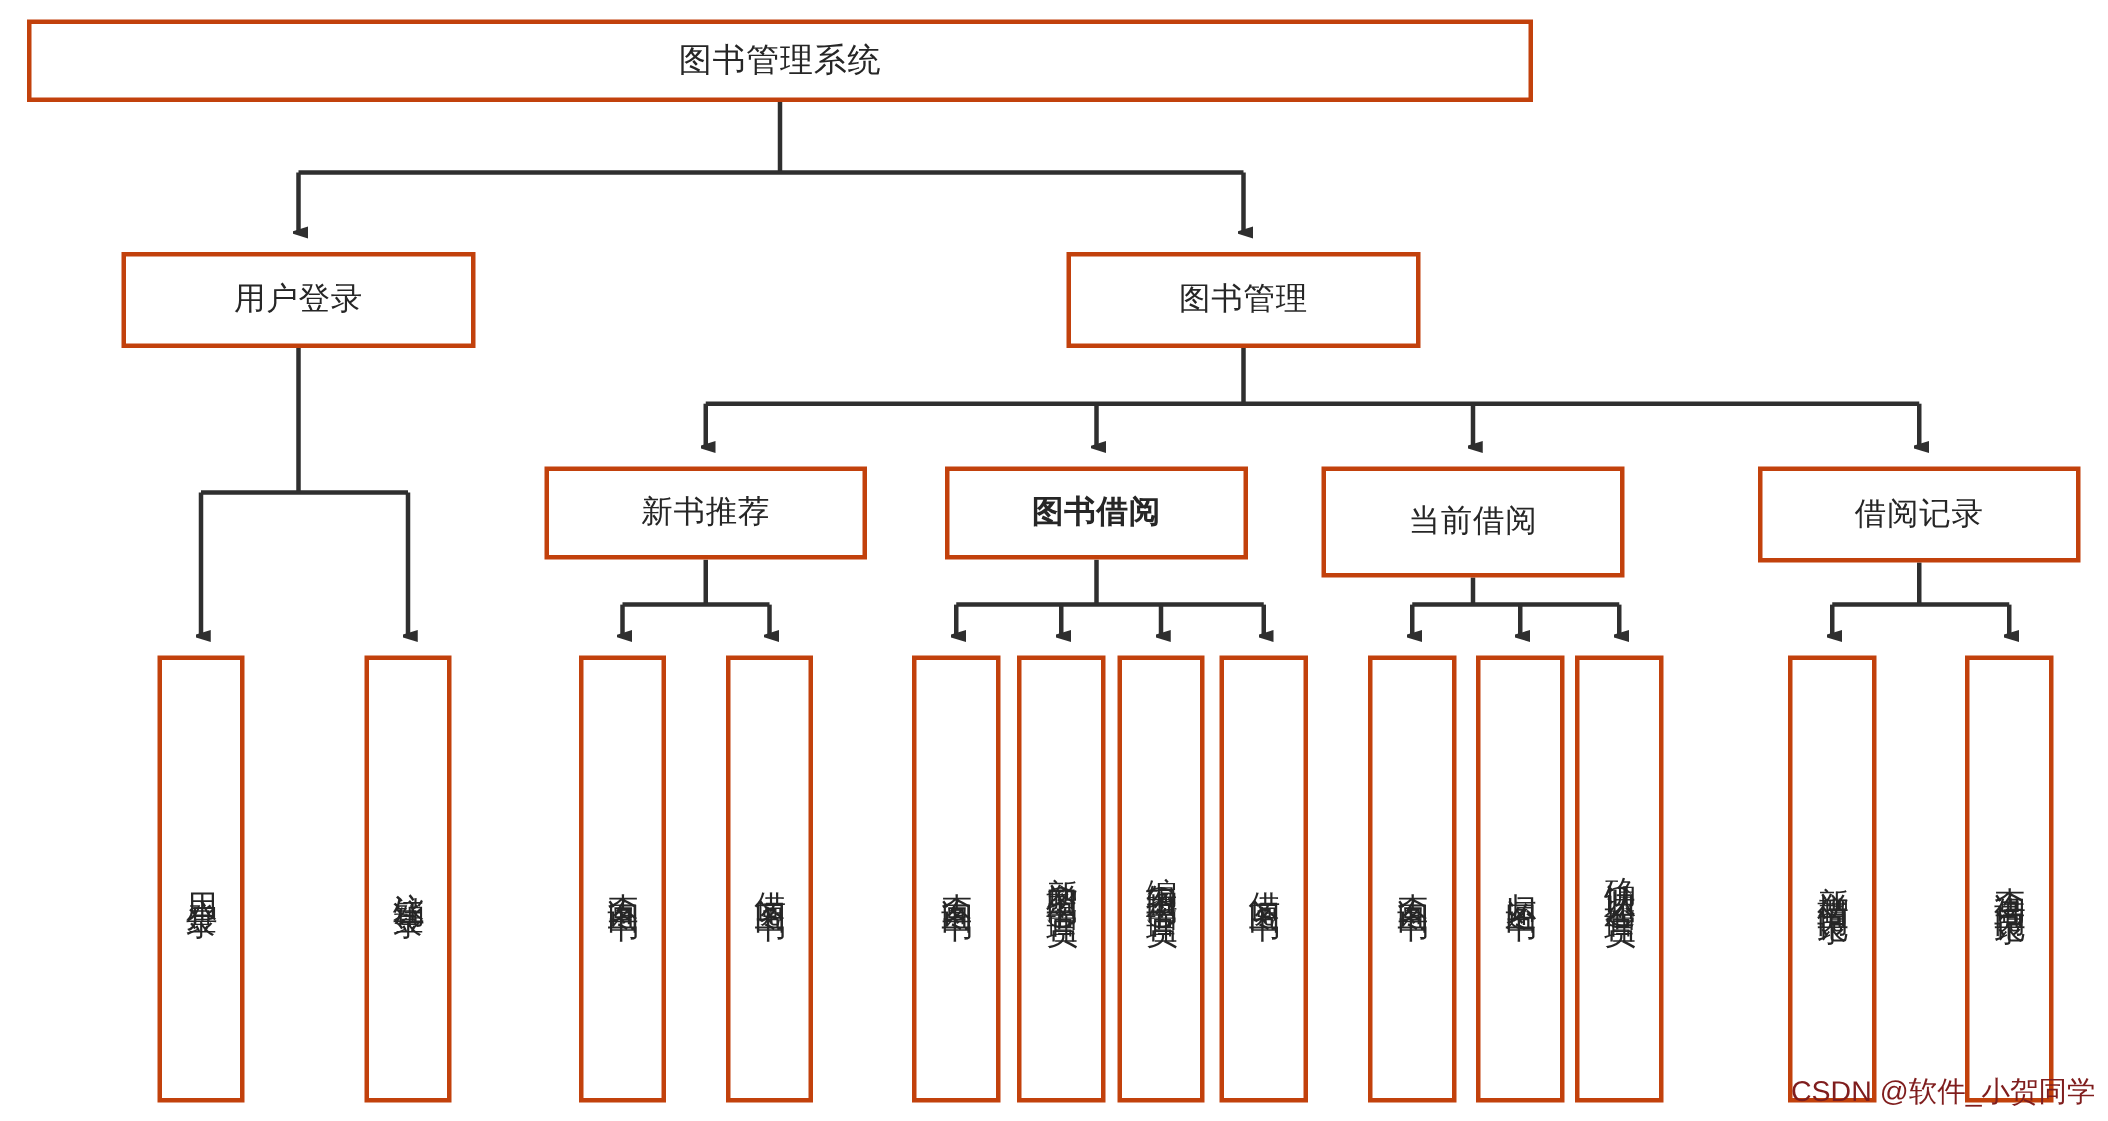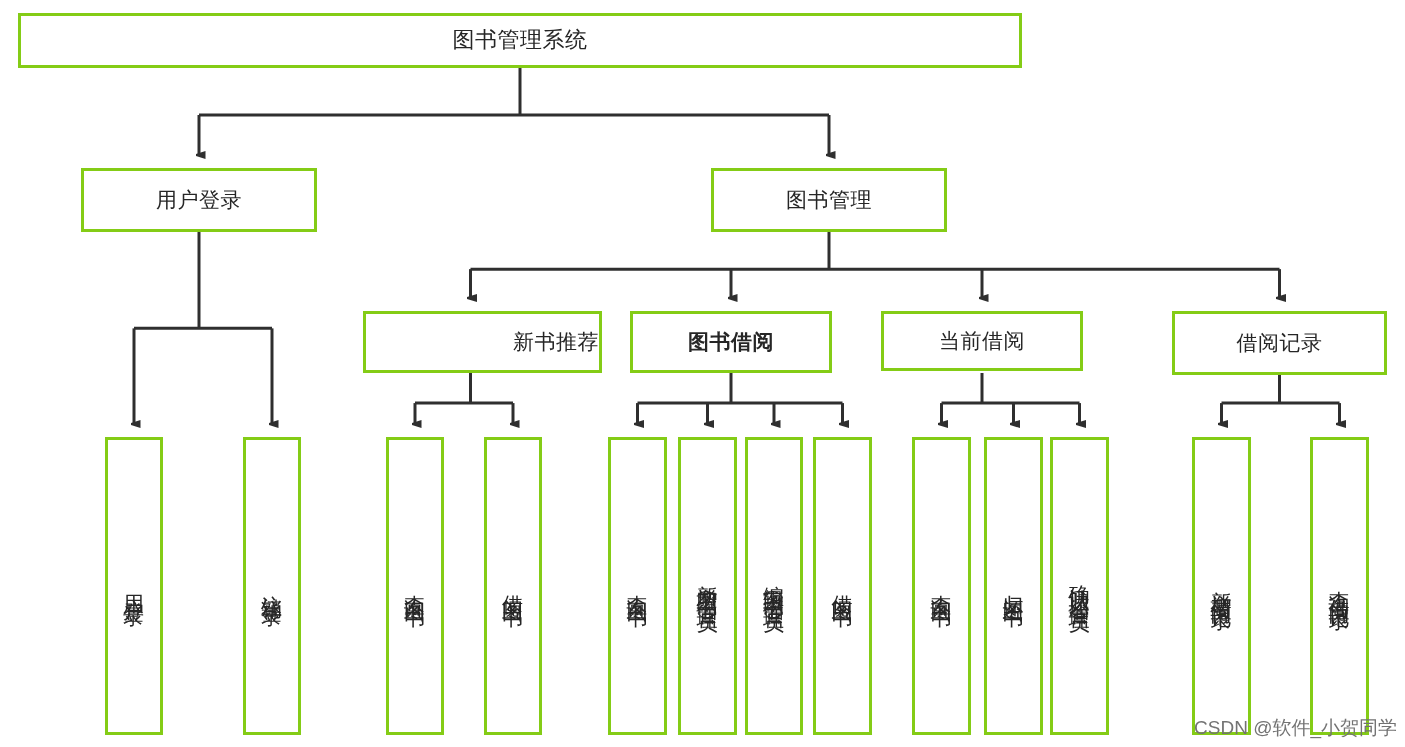--- a/index.html
+++ b/index.html
@@ -23,21 +23,21 @@
     position: absolute;
     left: 0;
     top: 0;
     width: 1405px;
     height: 747px;
     pointer-events: none;
   }
   .node {
     position: absolute;
     box-sizing: border-box;
-    border: 3px solid #84cc16;
+    border: 3px solid #c2410c;
     background: #ffffff;
     display: flex;
     align-items: center;
     justify-content: center;
     color: #2a2a2a;
   }
   .node-label {
     font-size: 21px;
     line-height: 1.1;
     letter-spacing: 0.5px;
@@ -50,21 +50,21 @@
     letter-spacing: 4px;
     line-height: 1.0;
     white-space: nowrap;
   }
   .node.root .node-label { font-size: 22px; }
   .watermark {
     position: absolute;
     right: 8px;
     bottom: 6px;
     font-size: 19px;
-    color: #737373;
+    color: #7f1d1d;
     white-space: nowrap;
     user-select: none;
   }
 </style>
 </head>
 <body>
 
 <div id="diagram-root">
 
   <svg class="edges" viewBox="0 0 1405 747">
@@ -114,27 +114,27 @@
     <span class="node-label">图书管理系统</span>
   </div>
 
   <div class="node" style="left: 81px; top: 168px; width: 236px; height: 64px;">
     <span class="node-label">用户登录</span>
   </div>
   <div class="node" style="left: 711px; top: 168px; width: 236px; height: 64px;">
     <span class="node-label">图书管理</span>
   </div>
 
-  <div class="node" style="left: 363px; top: 311px; width: 239px; height: 62px; justify-content: flex-end;">
+  <div class="node" style="left: 363px; top: 311px; width: 215px; height: 62px;">
     <span class="node-label">新书推荐</span>
   </div>
   <div class="node" style="left: 630px; top: 311px; width: 202px; height: 62px; font-weight: bold;">
     <span class="node-label">图书借阅</span>
   </div>
-  <div class="node" style="left: 881px; top: 311px; width: 202px; height: 60px;">
+  <div class="node" style="left: 881px; top: 311px; width: 202px; height: 74px;">
     <span class="node-label">当前借阅</span>
   </div>
   <div class="node" style="left: 1172px; top: 311px; width: 215px; height: 64px;">
     <span class="node-label">借阅记录</span>
   </div>
 
   <div class="node vertical" style="left: 105px; top: 437px; width: 58px; height: 298px;">
     <span class="node-label">用户登录</span>
   </div>
   <div class="node vertical" style="left: 243px; top: 437px; width: 58px; height: 298px;">

